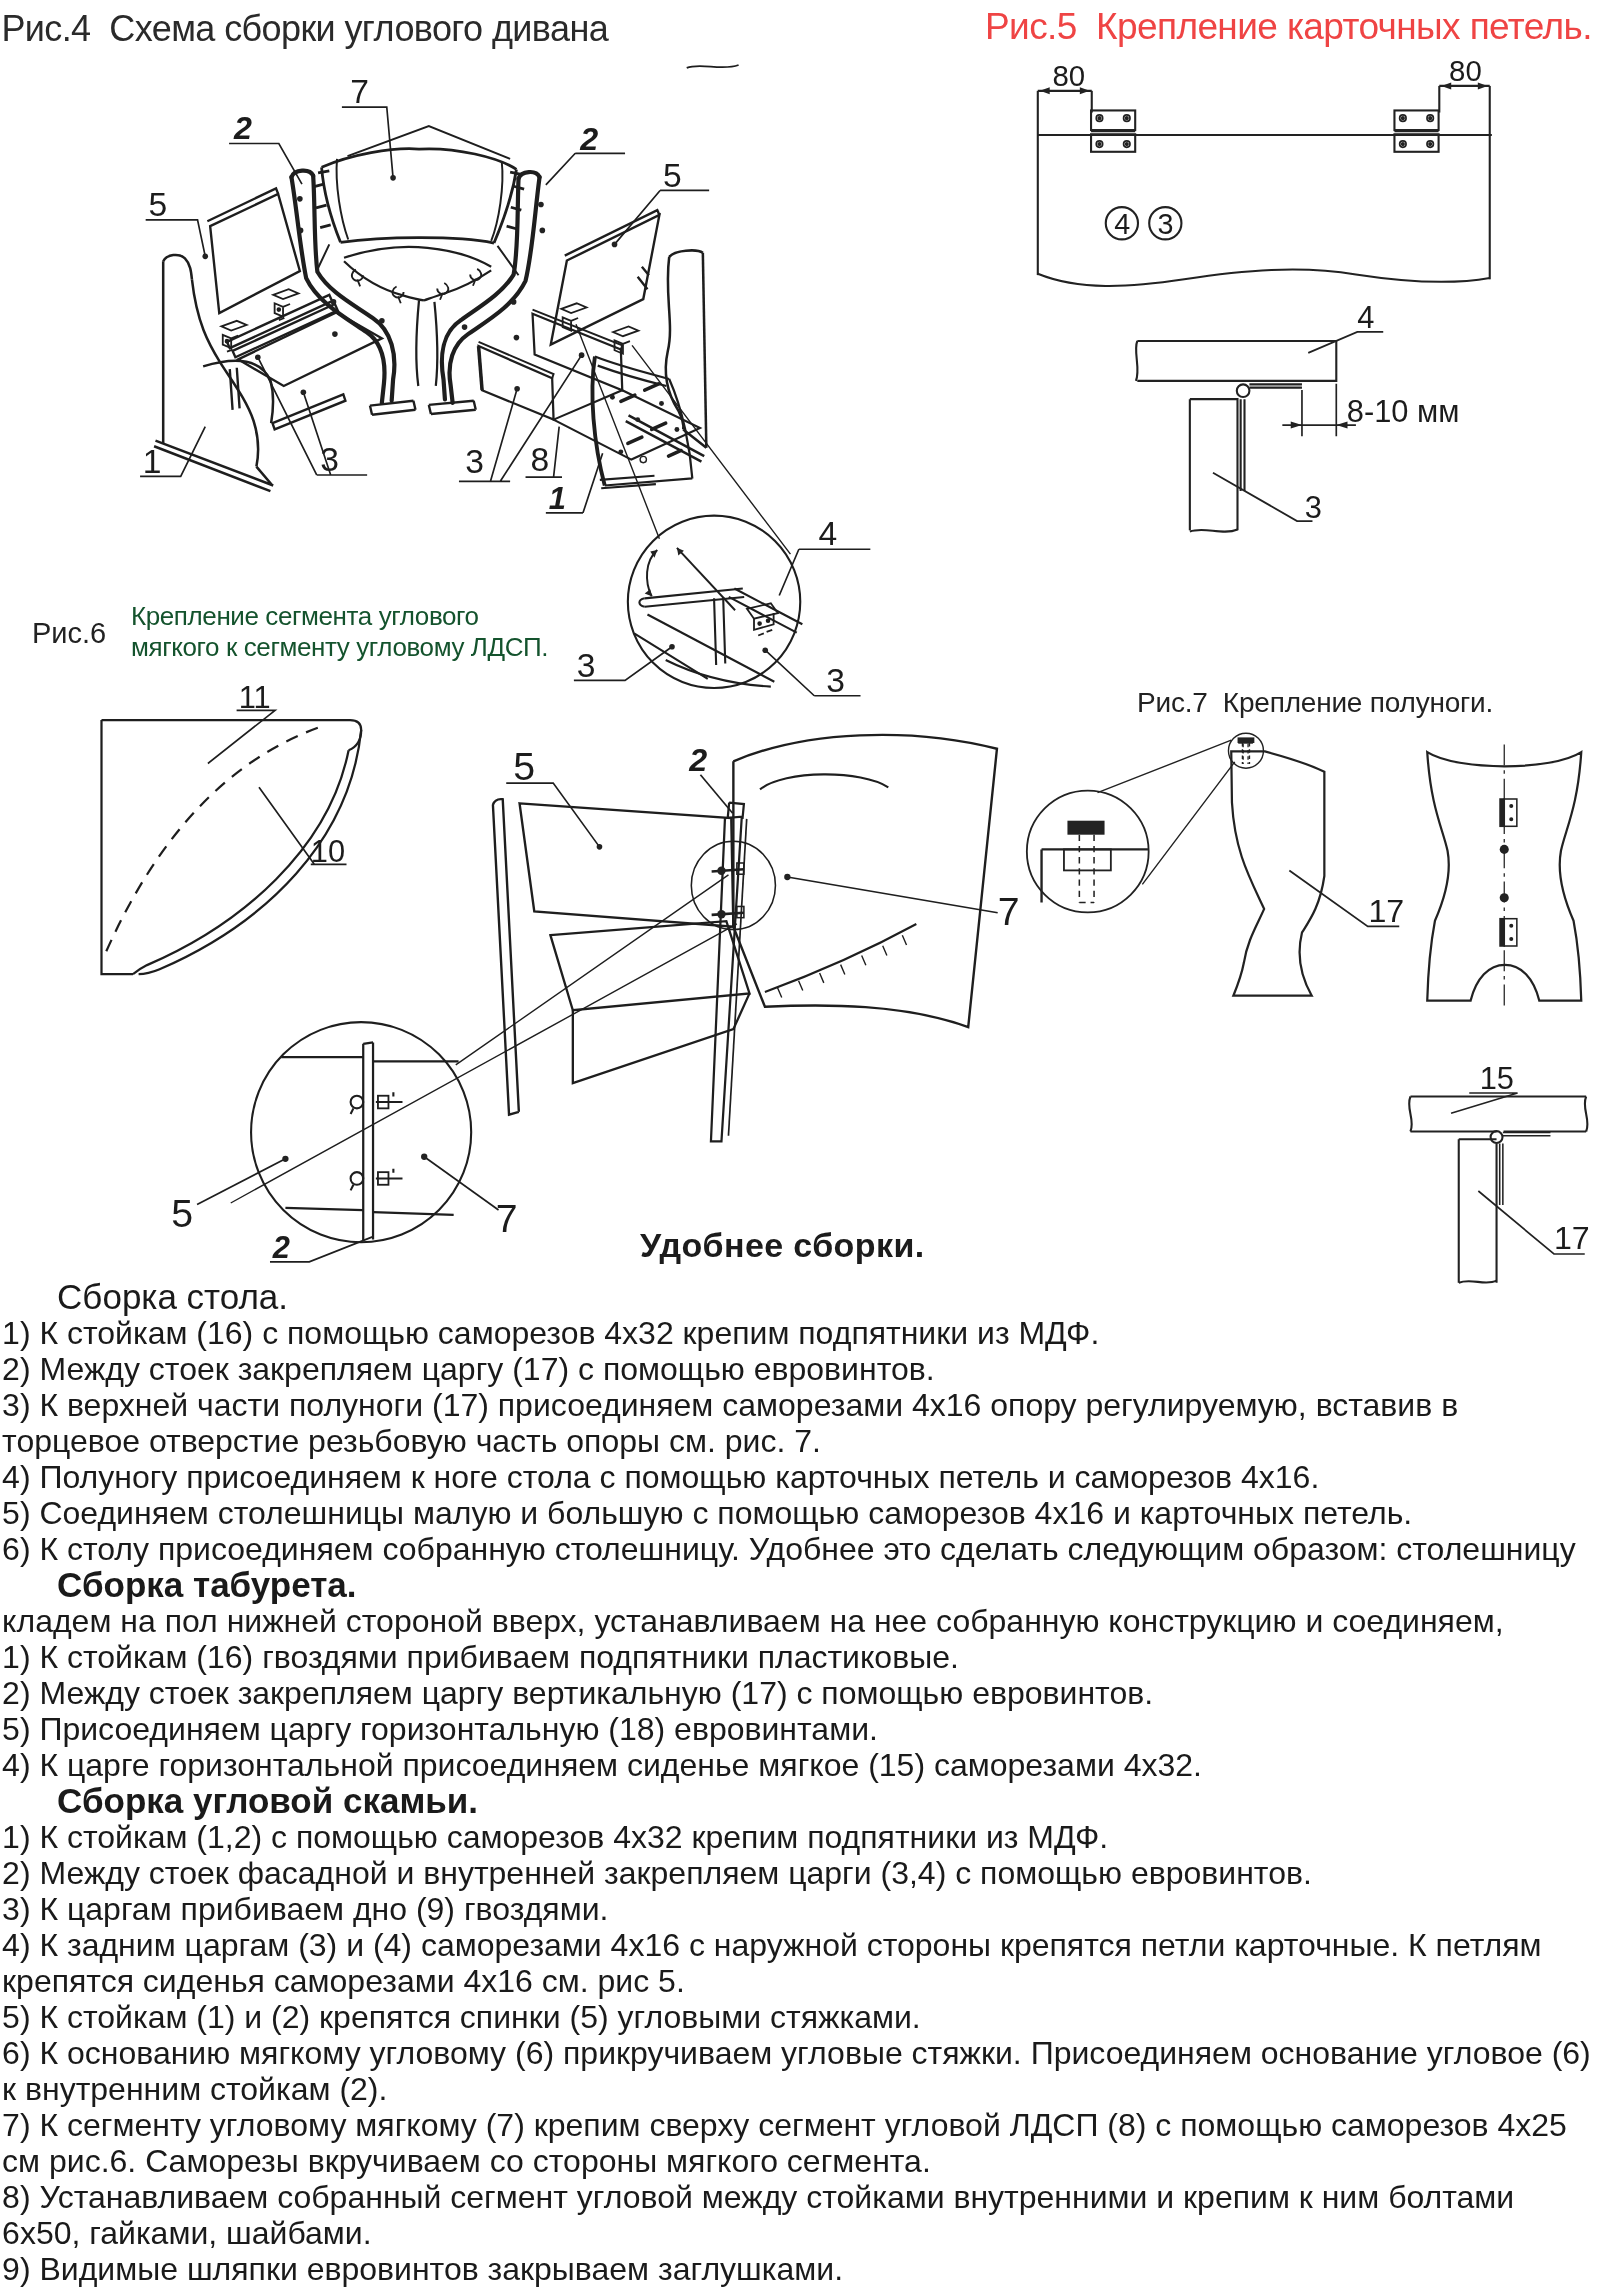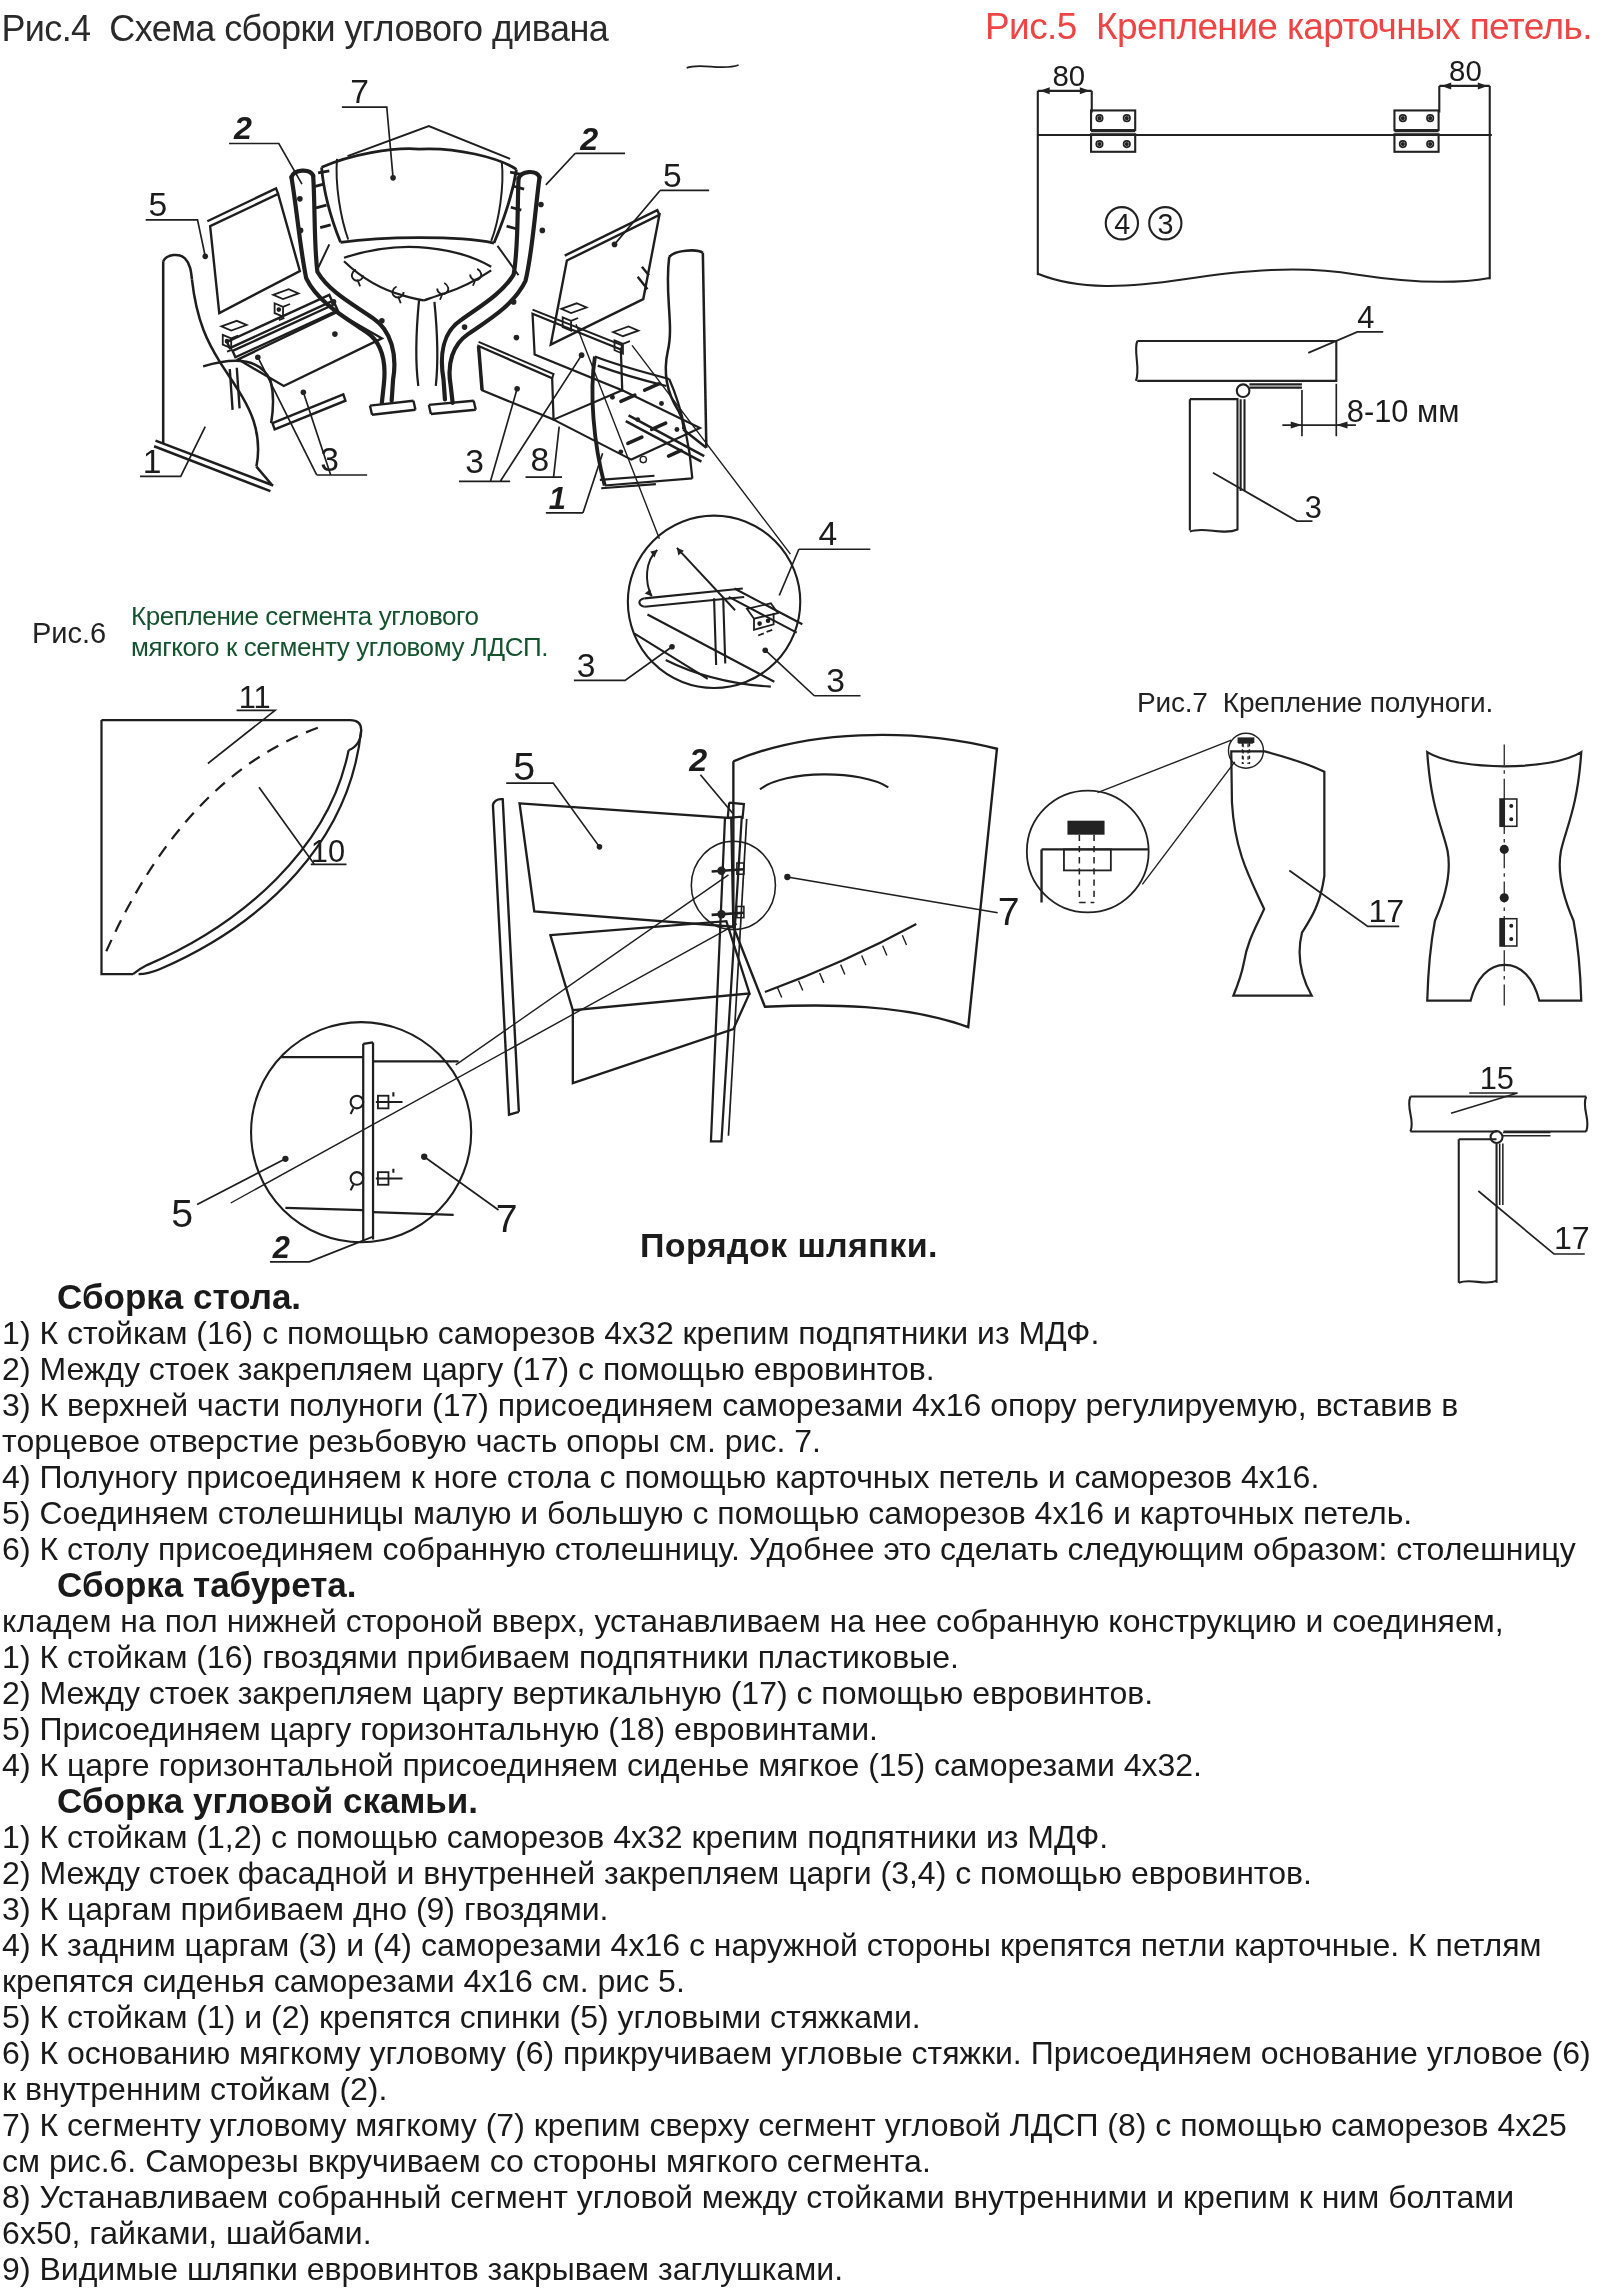--- a/index.html
+++ b/index.html
@@ -15,21 +15,21 @@
 </style>
 </head>
 <body>
 <div id="page">
 
   <div class="abs h1" style="left:1.4px;top:8.4px;">Рис.4&nbsp;&nbsp;Схема сборки углового дивана</div>
   <div class="abs h2" style="left:985px;top:5.6px;">Рис.5&nbsp;&nbsp;Крепление карточных петель.</div>
   <div class="abs" style="left:32px;top:617px;font-size:29px;color:#222;">Рис.6</div>
   <div class="abs" style="left:131px;top:601px;font-size:26px;line-height:31px;letter-spacing:-0.4px;color:#14532d;">Крепление сегмента углового<br>мягкого к сегменту угловому ЛДСП.</div>
   <div class="abs" style="left:1137px;top:687px;font-size:28px;letter-spacing:-0.2px;color:#222;">Рис.7&nbsp;&nbsp;Крепление полуноги.</div>
-  <div class="abs bold" style="left:640px;top:1226px;font-size:34px;letter-spacing:0.4px;">Порядок шляпки.</div>
+  <div class="abs bold" style="left:640px;top:1226px;font-size:34px;letter-spacing:0.4px;">Удобнее сборки.</div>
 
   <svg style="left:84px;top:53px;" width="834" height="701" viewBox="120 75 1190 1000" fill="none" stroke="#1e1e1e" stroke-width="3.4">
 
     <g stroke-width="3.6">
       <path d="M233,372 L233,632"></path>
       <path d="M233,372 C238,362 256,360 264,368 C272,376 273,388 274,398"></path>
       <path d="M274,398 C281,460 298,490 314,516 C331,543 352,570 362,600 C369,622 370,645 366,665"></path>
       <path d="M290,522 C340,507 373,514 386,542 C391,560 390,585 387,603"></path>
       <path d="M222,628 L390,692 M220,636 L386,700 M366,665 L388,691"></path>
     </g>
@@ -388,21 +388,21 @@
     <circle cx="2136" cy="1623" r="8.5"></circle>
     <path d="M2145,1616.5 L2213,1616.5 M2145,1621 L2213,1621" stroke-width="2.2"></path>
     <path d="M2082,1626 L2136,1626 M2082,1626 L2082,1831 M2136,1632 L2136,1831"></path>
     <path d="M2082,1831 C2100,1824 2120,1836 2136,1828"></path>
     <path d="M2140.5,1632 L2140.5,1720 M2145,1632 L2145,1720" stroke-width="2.2"></path>
     <path d="M2110,1700 L2218,1790 L2262,1790" stroke-width="2.4"></path>
     <text x="2218" y="1783" font-size="46">17</text>
   </svg>
 
   <div class="abs txt" style="left:2.1px;top:1279px;">
-    <div style="padding-left:55px;font-weight:bold;font-size:35px;">Сборка стола.</div>
+    <div style="padding-left:55px;font-weight:normal;font-size:35px;">Сборка стола.</div>
     <div>1) К стойкам (16) с помощью саморезов 4х32 крепим подпятники из МДФ.</div>
     <div>2) Между стоек закрепляем царгу (17) с помощью евровинтов.</div>
     <div>3) К верхней части полуноги (17) присоединяем саморезами 4х16 опору регулируемую, вставив в</div>
     <div>торцевое отверстие резьбовую часть опоры см. рис. 7.</div>
     <div>4) Полуногу присоединяем к ноге стола с помощью карточных петель и саморезов 4х16.</div>
     <div>5) Соединяем столешницы малую и большую с помощью саморезов 4х16 и карточных петель.</div>
     <div>6) К столу присоединяем собранную столешницу. Удобнее это сделать следующим образом: столешницу</div>
     <div style="padding-left:55px;font-weight:bold;font-size:35px;">Сборка табурета.</div>
     <div>кладем на пол нижней стороной вверх, устанавливаем на нее собранную конструкцию и соединяем,</div>
     <div>1) К стойкам (16) гвоздями прибиваем подпятники пластиковые.</div>

